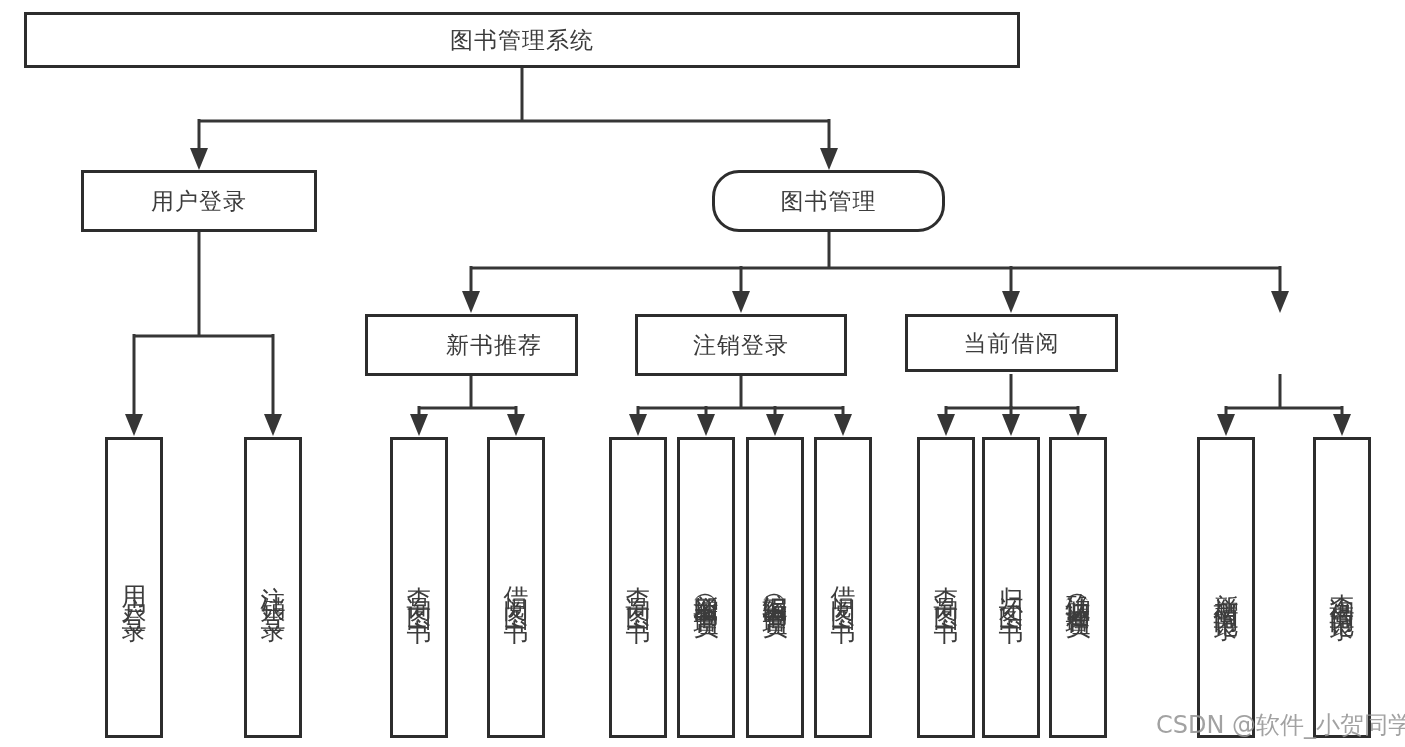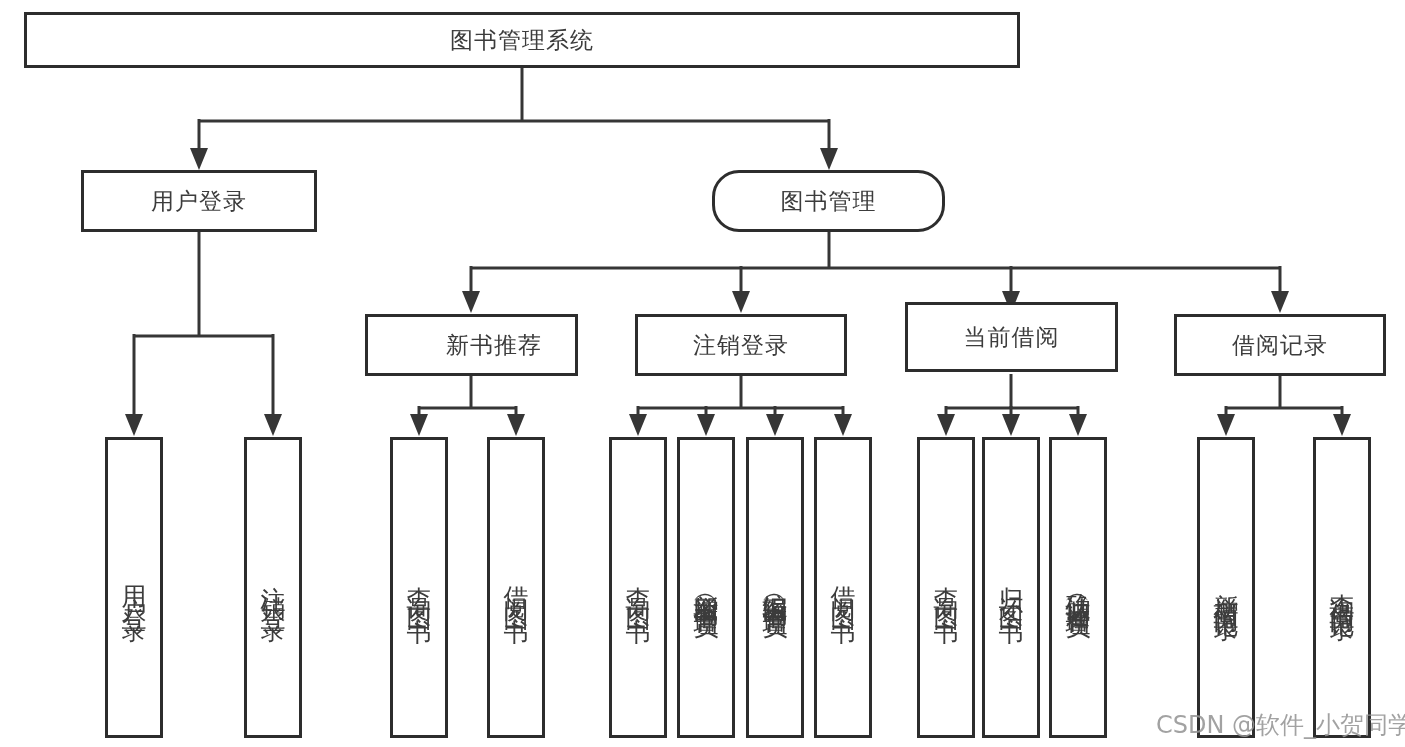--- a/index.html
+++ b/index.html
@@ -74,21 +74,21 @@
     white-space: nowrap;
   }
   .vlabel.mid { letter-spacing: 5px; }
   .vlabel.tight { letter-spacing: 3px; }
   
   #root-box        { left: 24px;   top: 12px;  width: 996px; height: 56px; }
   #user-login-box  { left: 81px;   top: 170px; width: 236px; height: 62px; }
   #book-mgmt-box   { left: 712px;  top: 170px; width: 233px; height: 62px; border-radius: 27px; }
   #new-book-box    { left: 365px;  top: 314px; width: 213px; height: 62px; padding-left: 45px; }
   #book-borrow-box { left: 635px;  top: 314px; width: 212px; height: 62px; }
-  #cur-borrow-box  { left: 905px;  top: 302px; width: 213px; height: 70px; }
+  #cur-borrow-box  { left: 905px;  top: 314px; width: 213px; height: 58px; }
   #borrow-rec-box  { left: 1174px; top: 314px; width: 212px; height: 62px; }
   
   #leaf-0  { left: 105px;  }
   #leaf-1  { left: 244px;  }
   #leaf-2  { left: 390px;  }
   #leaf-3  { left: 487px;  }
   #leaf-4  { left: 609px;  }
   #leaf-5  { left: 677px;  }
   #leaf-6  { left: 746px;  }
   #leaf-7  { left: 814px;  }
@@ -192,23 +192,20 @@
 
   <div id="new-book-box" class="hbox">
     <span class="hlabel">新书推荐</span>
   </div>
   <div id="book-borrow-box" class="hbox">
     <span class="hlabel">注销登录</span>
   </div>
   <div id="cur-borrow-box" class="hbox">
     <span class="hlabel">当前借阅</span>
   </div>
-  <div id="borrow-rec-box" class="hbox">
-    <span class="hlabel">借阅记录</span>
-  </div>
 
   <div id="leaf-0" class="vbox">
     <span class="vlabel">用户登录</span>
   </div>
   <div id="leaf-1" class="vbox">
     <span class="vlabel">注销登录</span>
   </div>
   <div id="leaf-2" class="vbox">
     <span class="vlabel">查询图书</span>
   </div>

